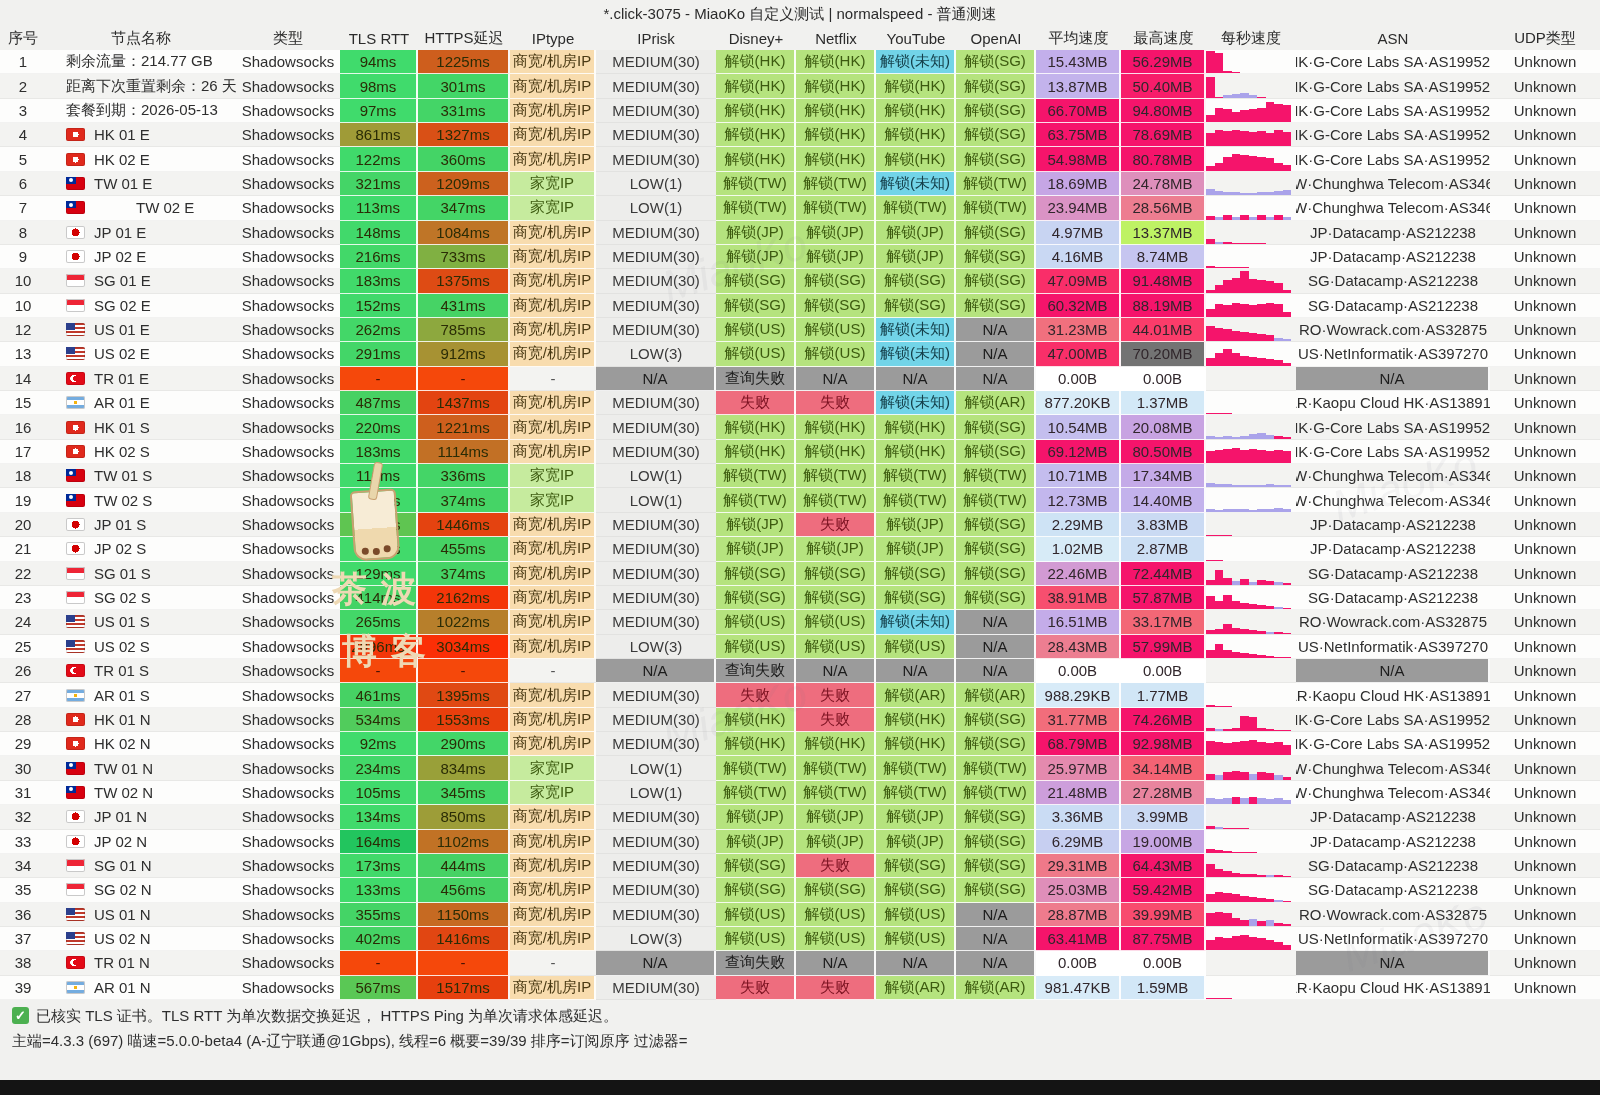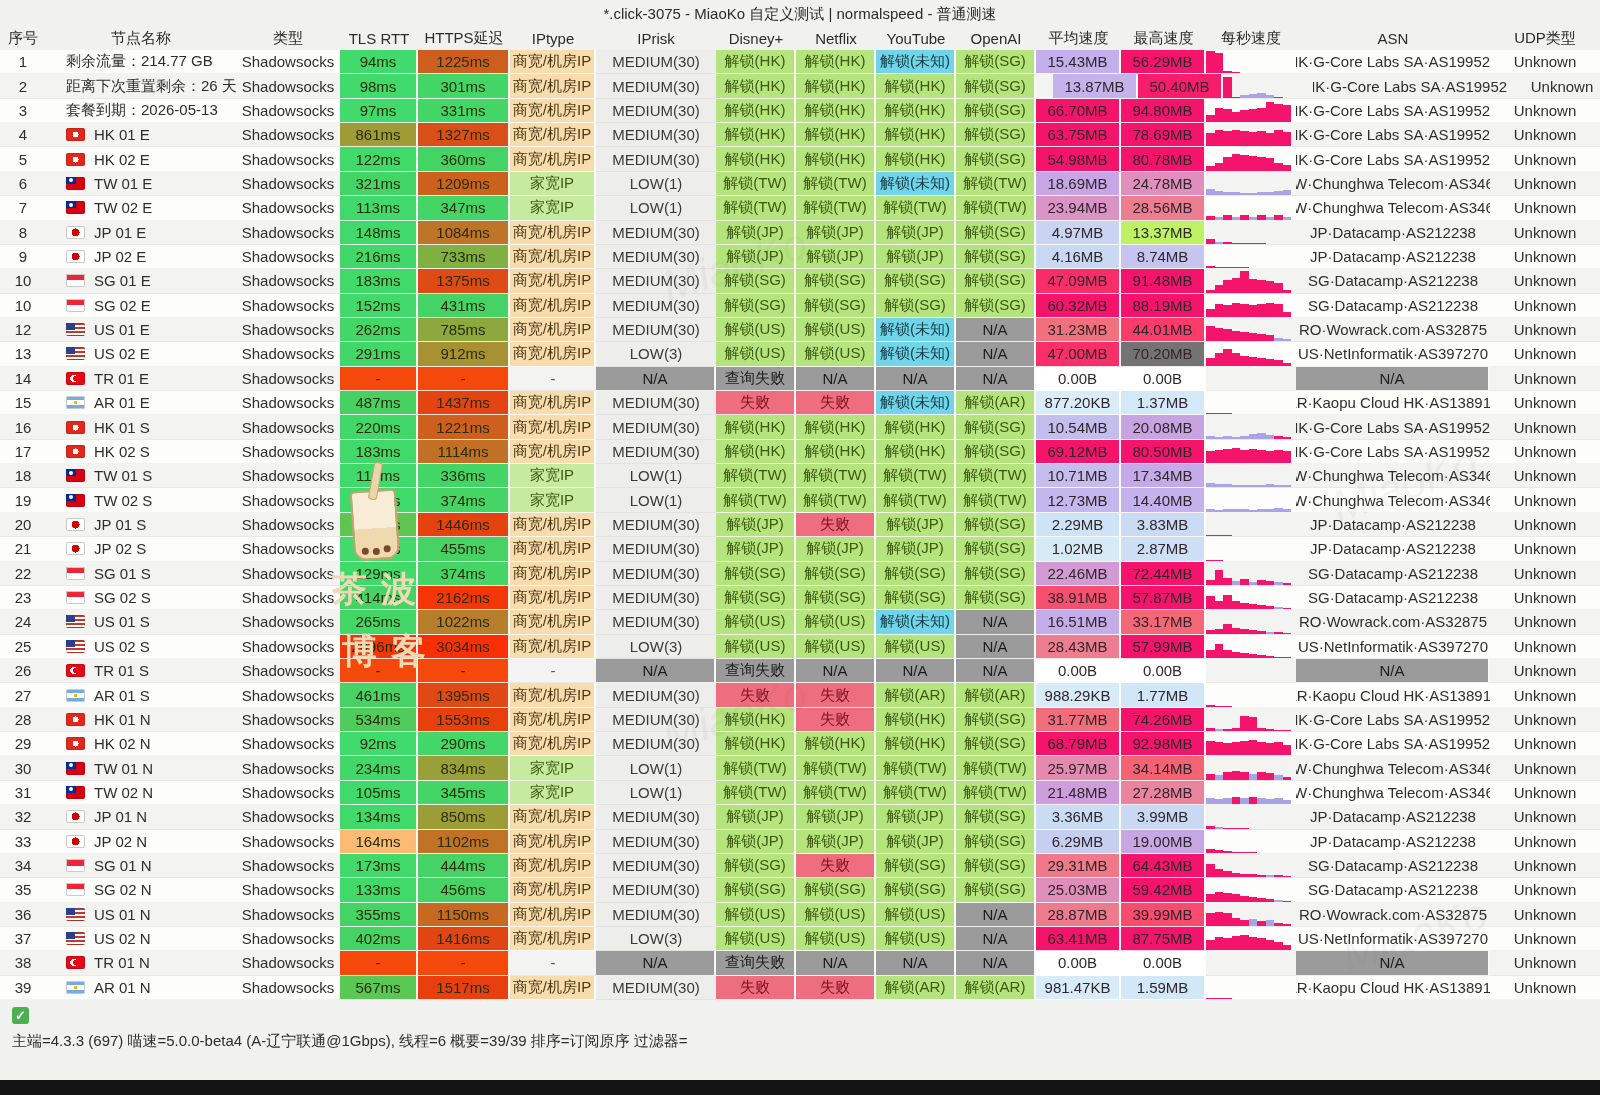--- a/index.html
+++ b/index.html
@@ -124,21 +124,21 @@
         </div>
         <div class="c " style="width: 104px;">Shadowsocks</div>
         <div class="c lat cc" style="width: 78px; background: rgb(64, 219, 108);">98ms</div>
         <div class="c lat cc" style="width: 92px; background: rgb(67, 214, 103);">301ms</div>
         <div class="c tan cc" style="width: 86px;">商宽/机房IP</div>
         <div class="c risk" style="width: 120px;">MEDIUM(30)</div>
         <div class="c unlock cc" style="width: 80px;">解锁(HK)</div>
         <div class="c unlock cc" style="width: 80px;">解锁(HK)</div>
         <div class="c unlock cc" style="width: 80px;">解锁(HK)</div>
         <div class="c unlock cc" style="width: 80px;">解锁(SG)</div>
-        <div class="c spd cc" style="width: 85px; background: rgb(195, 179, 236); margin-left: 17px;">13.87MB</div>
+        <div class="c spd cc" style="width: 85px; background: rgb(195, 179, 236);">13.87MB</div>
         <div class="c spd cc" style="width: 85px; background: rgb(247, 29, 106);">50.40MB</div>
         <div class="c bars" style="width: 90px;">
           <div class="bar" style="height: 21px; background: rgb(245, 20, 107);"></div>
           <div class="bar" style="height: 1px; background: rgb(245, 20, 107);"></div>
           <div class="bar" style="height: 3px; background: rgb(170, 163, 234);"></div>
           <div class="bar" style="height: 4px; background: rgb(170, 163, 234);"></div>
           <div class="bar" style="height: 5px; background: rgb(170, 163, 234);"></div>
           <div class="bar" style="height: 3px; background: rgb(170, 163, 234);"></div>
           <div class="bar" style="height: 1px; background: rgb(245, 20, 107);"></div>
           <div class="bar" style="height: 0px; background: rgb(245, 20, 107);"></div>
@@ -274,21 +274,21 @@
           <div class="bar" style="height: 3px; background: rgb(170, 163, 234);"></div>
           <div class="bar" style="height: 3px; background: rgb(170, 163, 234);"></div>
           <div class="bar" style="height: 4px; background: rgb(170, 163, 234);"></div>
           <div class="bar" style="height: 5px; background: rgb(170, 163, 234);"></div>
         </div>
         <div class="c " style="width: 194px;">TW·Chunghwa Telecom·AS3462</div>
         <div class="c " style="width: 110px;">Unknown</div>
       </div>
       <div class="row odd">
         <div class="c " style="width: 46px;">7</div>
-        <div class="c name-c" style="width: 190px;">
+        <div class="c name-c" style="width: 190px; gap: 42px;">
           <span class="flag flag-tw">
             <i>
               <b></b>
             </i>
           </span>
           <span>TW 02 E</span>
         </div>
         <div class="c " style="width: 104px;">Shadowsocks</div>
         <div class="c lat cc" style="width: 78px; background: rgb(64, 218, 108);">113ms</div>
         <div class="c lat cc" style="width: 92px; background: rgb(68, 213, 102);">347ms</div>
@@ -1117,21 +1117,21 @@
         <div class="c " style="width: 194px;">JP·Datacamp·AS212238</div>
         <div class="c " style="width: 110px;">Unknown</div>
       </div>
       <div class="row odd">
         <div class="c " style="width: 46px;">33</div>
         <div class="c name-c" style="width: 190px;">
           <span class="flag flag-jp"></span>
           <span>JP 02 N</span>
         </div>
         <div class="c " style="width: 104px;">Shadowsocks</div>
-        <div class="c lat cc" style="width: 78px; background: #fdba74;">164ms</div>
+        <div class="c lat cc" style="width: 78px; background: #22c55e;">164ms</div>
         <div class="c lat cc" style="width: 92px; background: rgb(193, 114, 37);">1102ms</div>
         <div class="c tan cc" style="width: 86px;">商宽/机房IP</div>
         <div class="c risk" style="width: 120px;">MEDIUM(30)</div>
         <div class="c unlock cc" style="width: 80px;">解锁(JP)</div>
         <div class="c unlock cc" style="width: 80px;">解锁(JP)</div>
         <div class="c unlock cc" style="width: 80px;">解锁(JP)</div>
         <div class="c unlock cc" style="width: 80px;">解锁(SG)</div>
         <div class="c spd cc" style="width: 85px; background: rgb(199, 207, 241);">6.29MB</div>
         <div class="c spd cc" style="width: 85px; background: rgb(199, 166, 228);">19.00MB</div>
         <div class="c bars" style="width: 90px;">
@@ -1333,20 +1333,21 @@
         </div>
         <div class="c " style="width: 194px;">AR·Kaopu Cloud HK·AS138915</div>
         <div class="c " style="width: 110px;">Unknown</div>
       </div>
     </div>
 </div>
 
 <div class="footer">
   <div class="fline">
     <span class="check">✓</span>
+    <span>已核实 TLS 证书。TLS RTT 为单次数据交换延迟， HTTPS Ping 为单次请求体感延迟。</span>
   </div>
   <div class="fline">主端=4.3.3 (697) 喵速=5.0.0-beta4 (A-辽宁联通@1Gbps), 线程=6 概要=39/39 排序=订阅原序 过滤器=</div>
 </div>
 
 <div class="bottombar"></div>
 
 <div class="straw"></div>
 <div class="cup">
   <i class="pearl" style="left:6px;bottom:4px;"></i>
   <i class="pearl" style="left:17px;bottom:3px;"></i>

